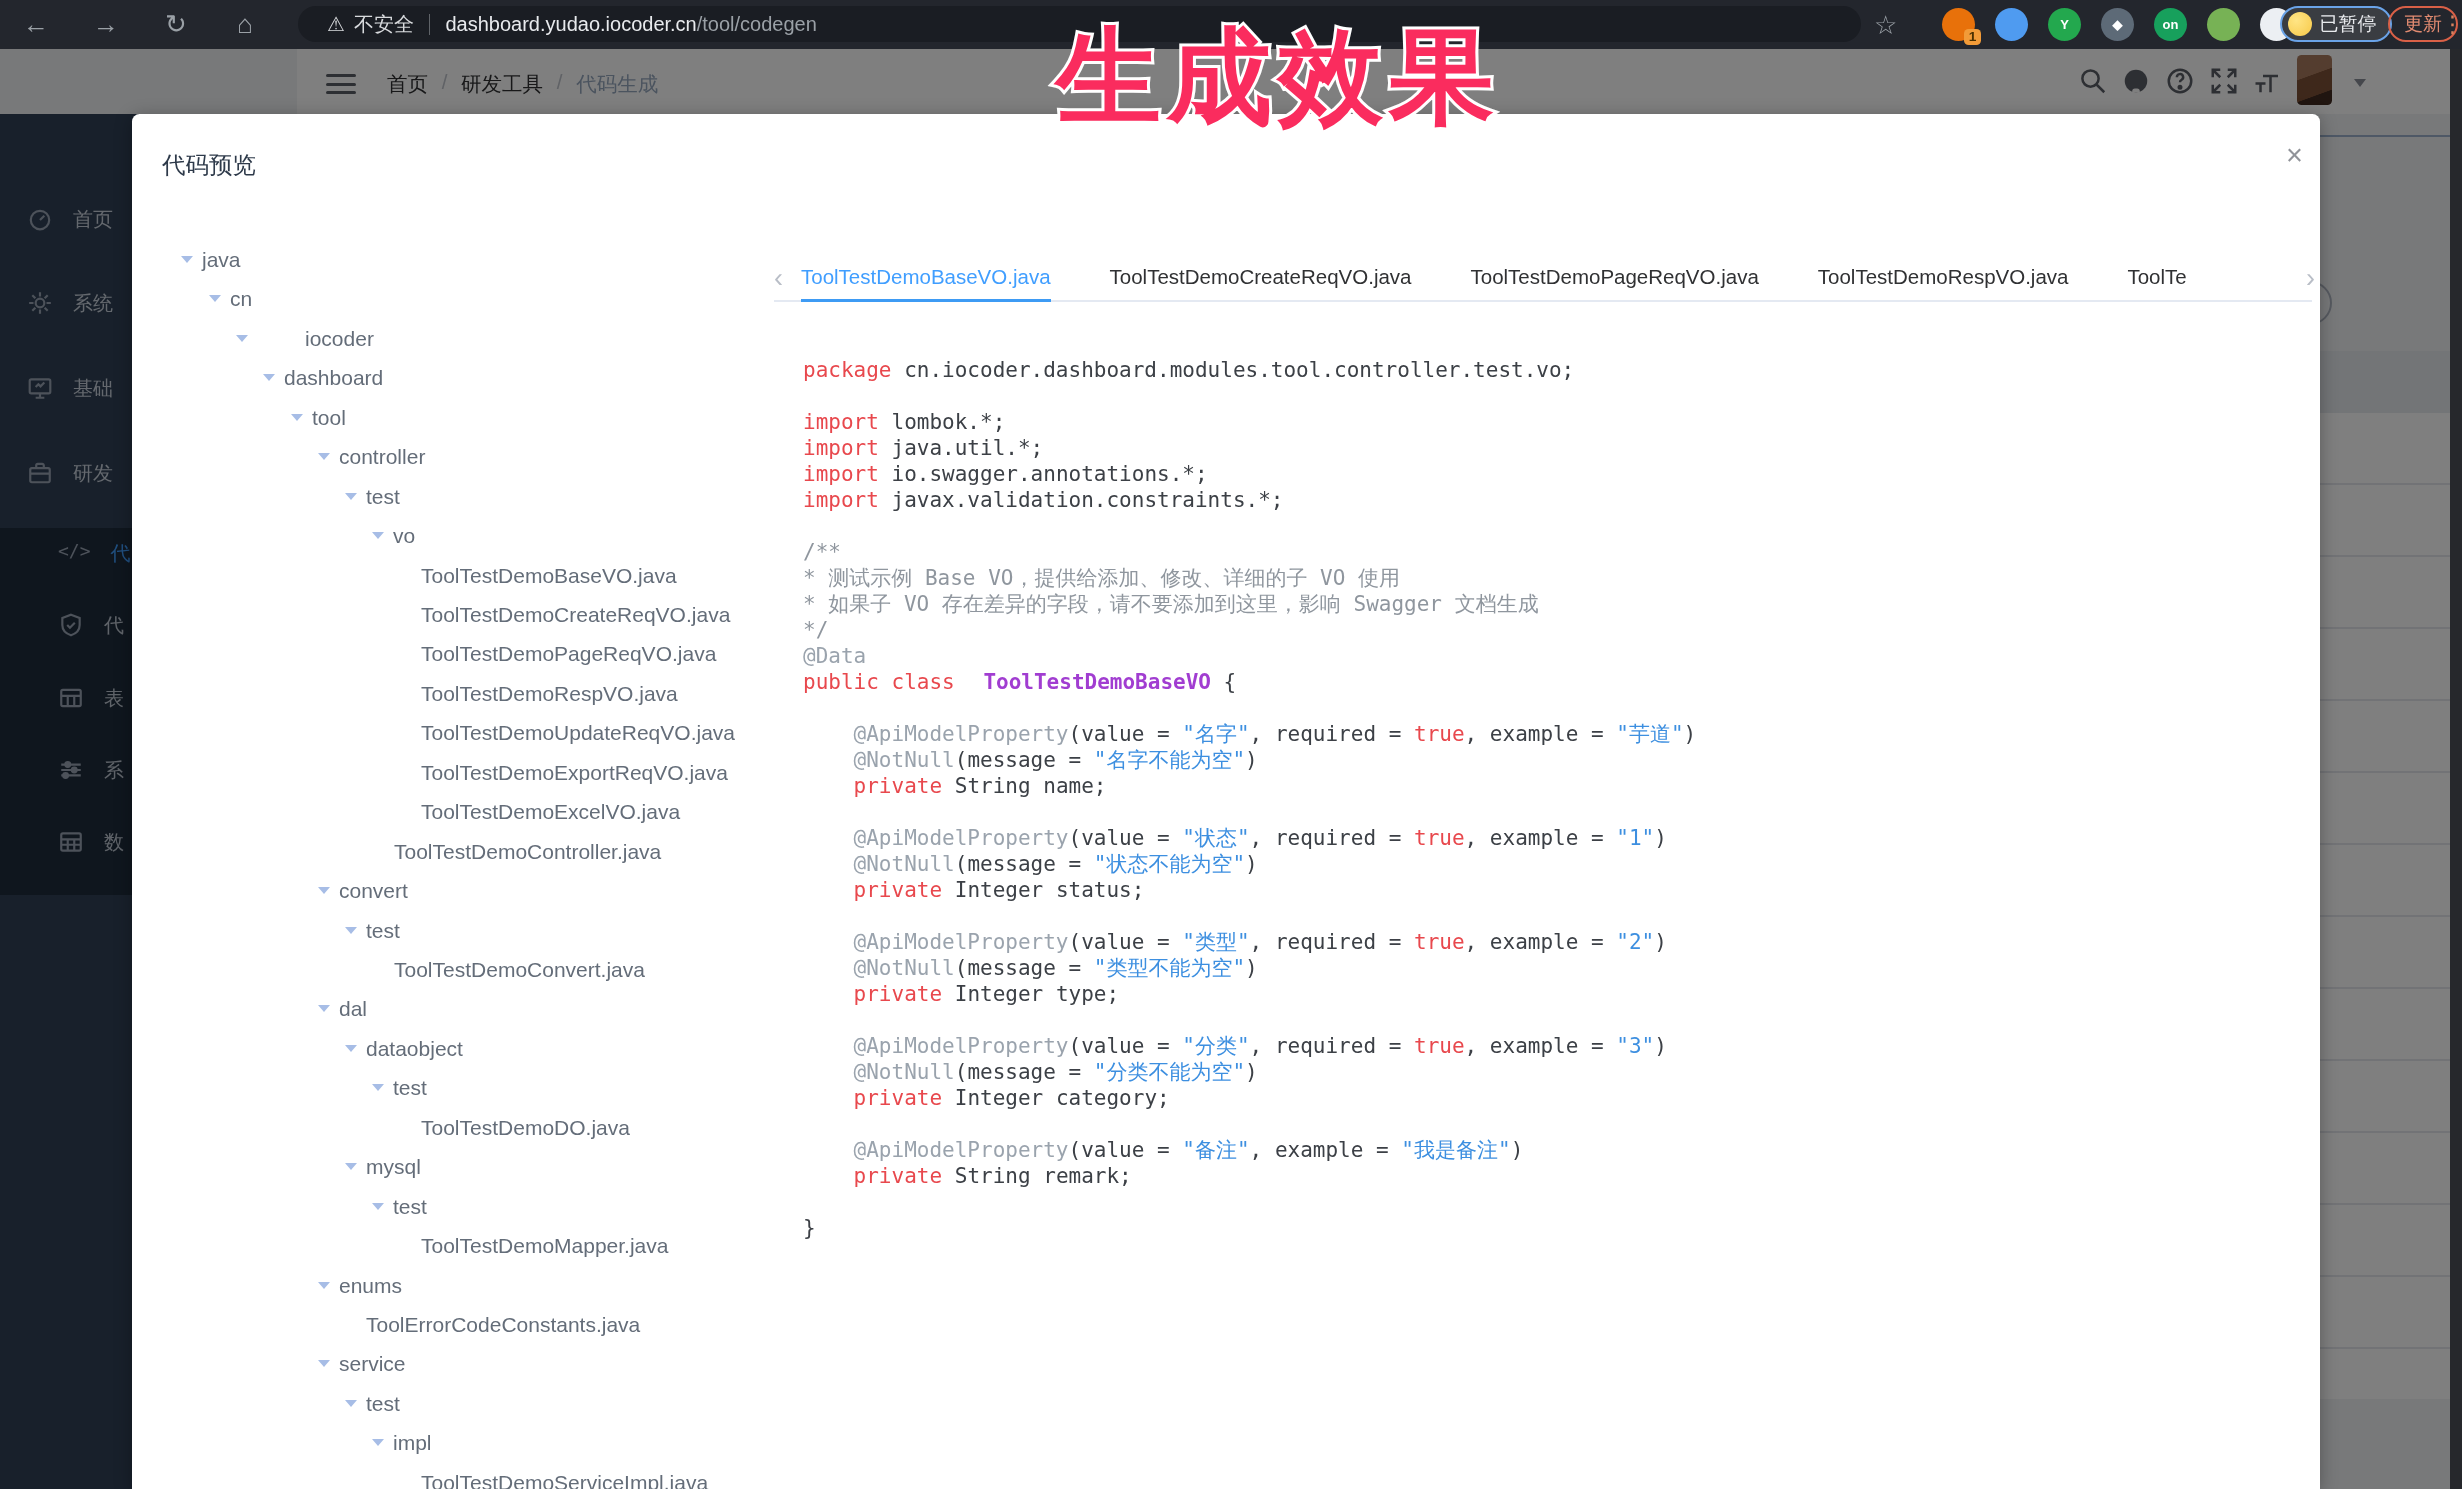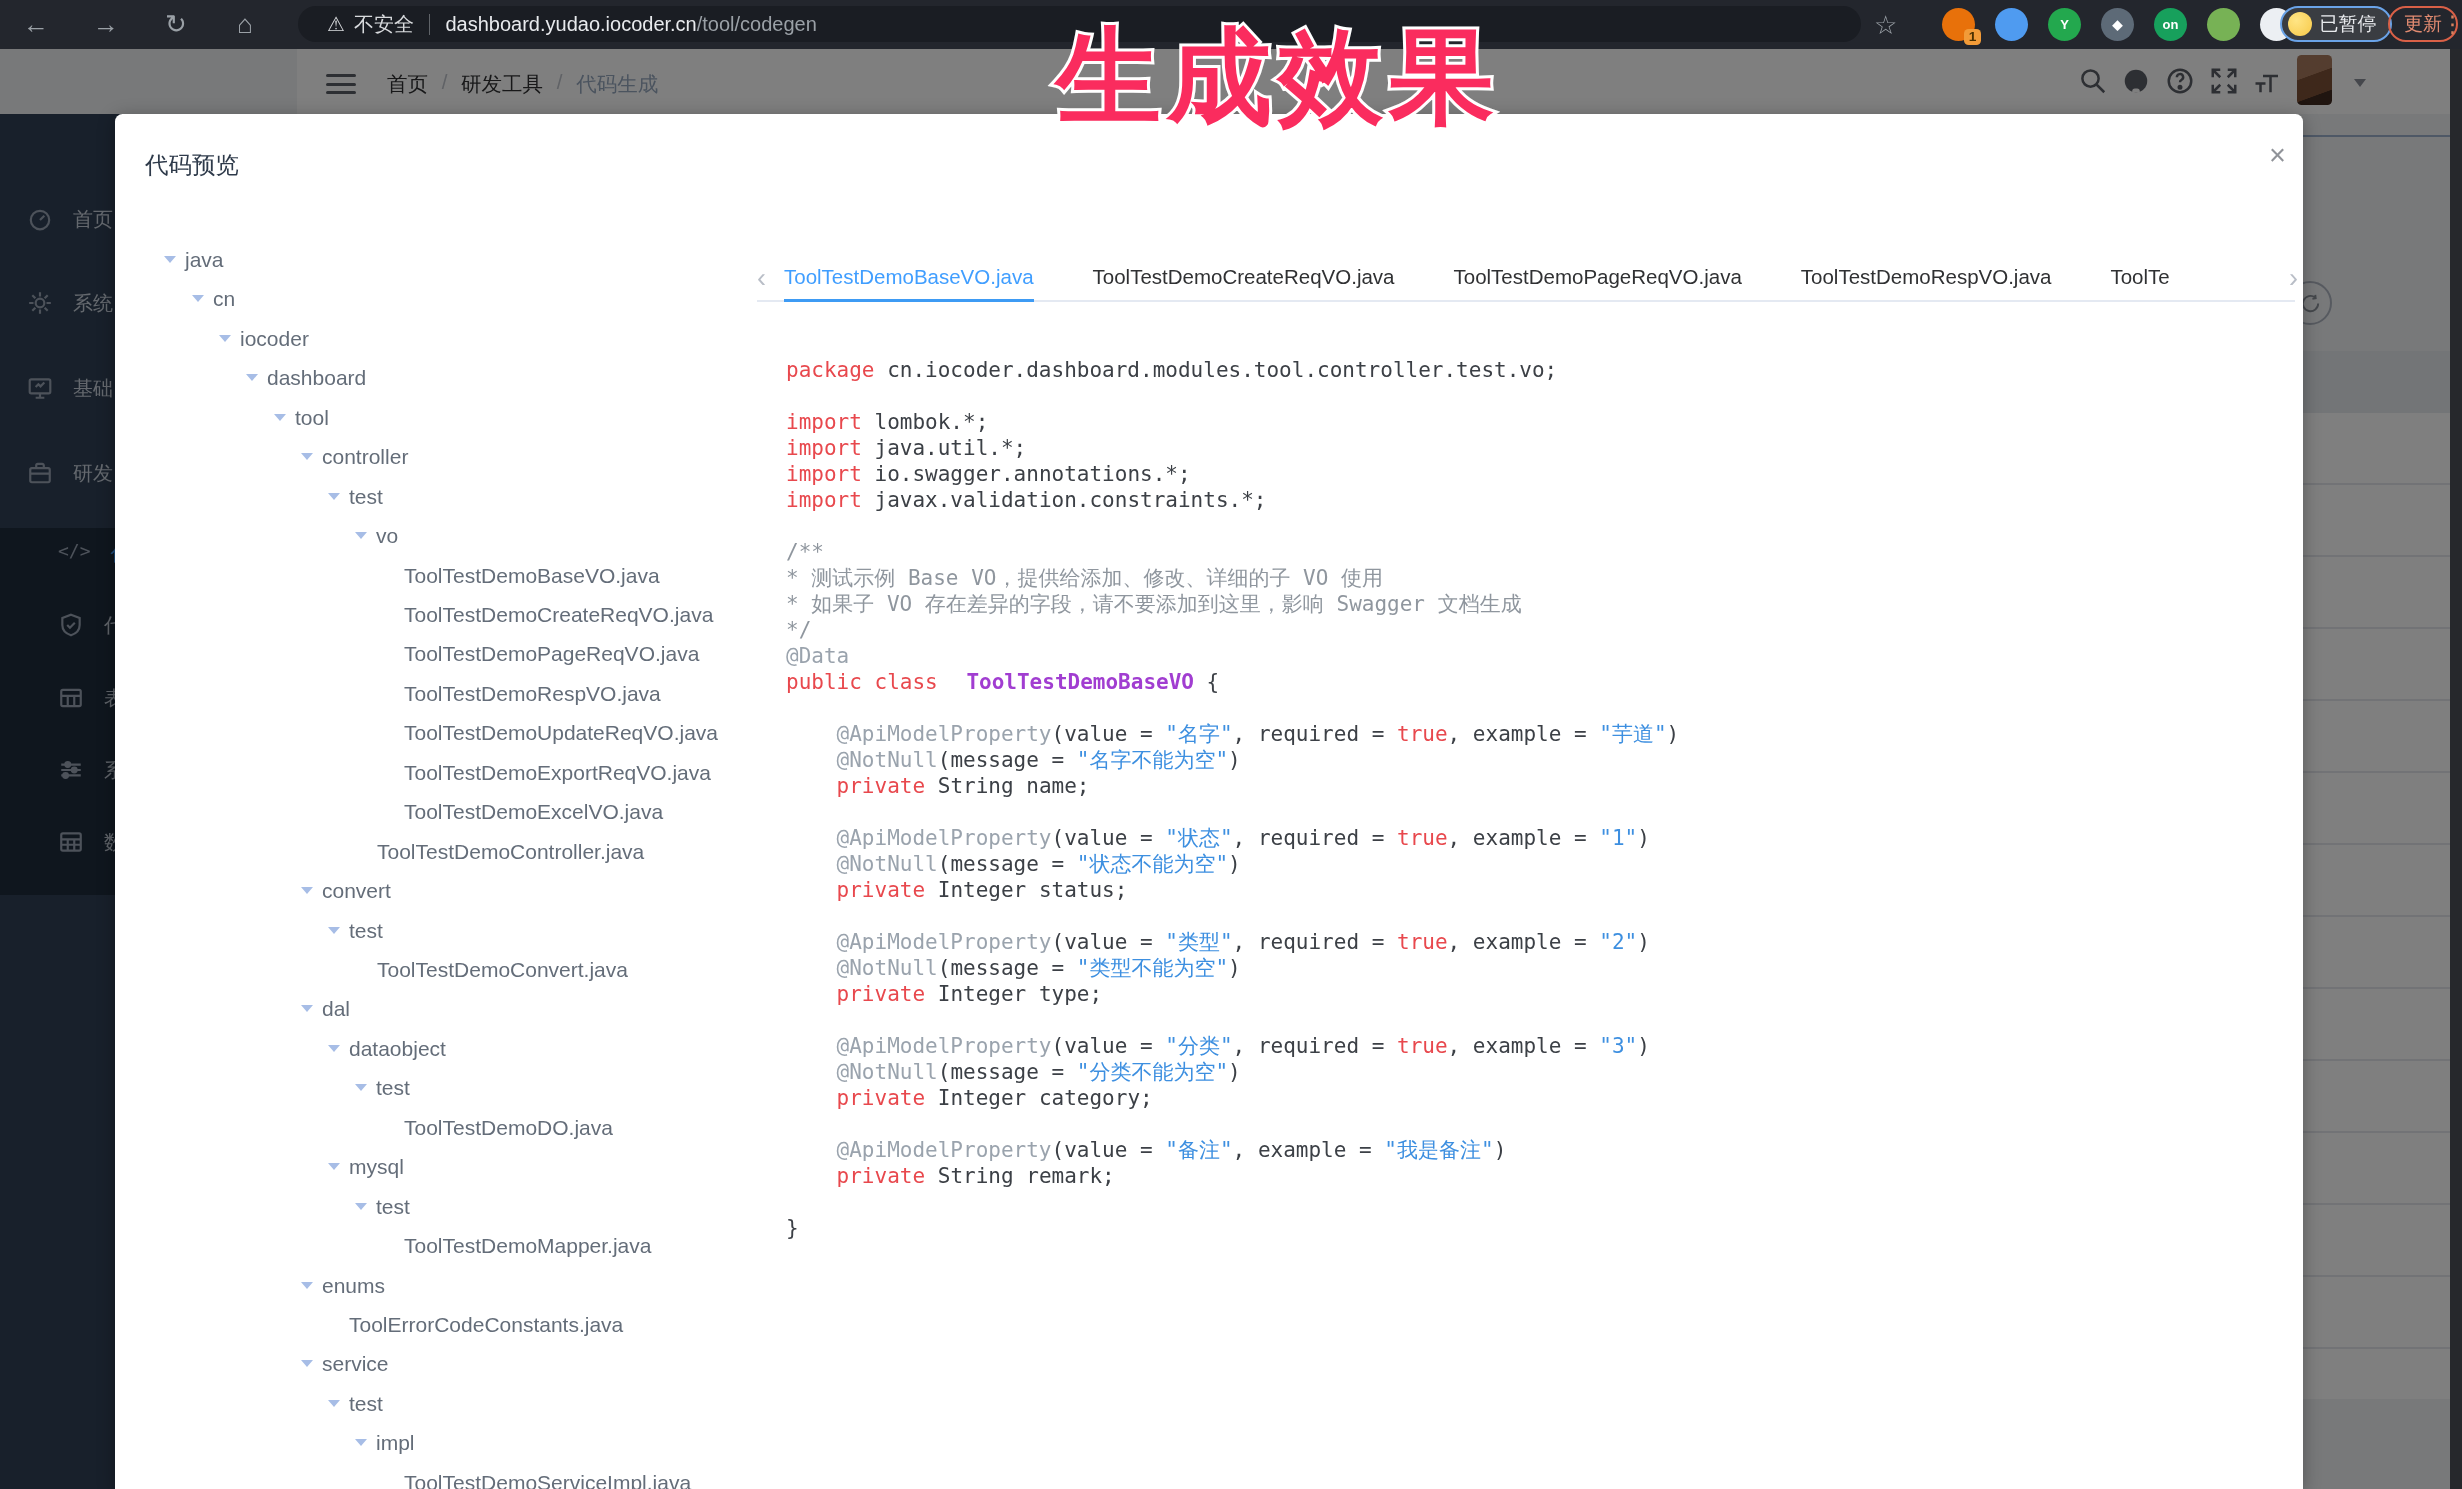--- a/index.html
+++ b/index.html
@@ -78,21 +78,21 @@
   .pag-box { position:absolute; left:2204px; top:1378px; width:49px; height:42px; border:2.3px solid #c8ccd4;
              border-radius:6px; background:#fff; color:#606266; font-size:21px;
              display:flex; align-items:center; justify-content:center; }
   .pag-unit { position:absolute; left:2273px; top:1387px; color:#606266; font-size:21px; }
 
   
   .overlay { position:absolute; left:0; top:49px; width:2462px; height:1441px;
              background:rgba(0,0,0,0.5); z-index:10; }
 
   
-  .modal { position:absolute; left:115px; top:114px; width:2188px; height:1376px; background:#fff;
+  .modal { position:absolute; left:132px; top:114px; width:2188px; height:1376px; background:#fff;
            border-radius:7.6px 7.6px 0 0; z-index:20; box-shadow:0 3px 18px rgba(0,0,0,.3); overflow:hidden;padding-left:6px; }
   .modal-title { position:absolute; left:30px; top:35px; font-size:23.5px; color:#2e3a4a; font-weight:500; }
   .modal-close { position:absolute; left:2154px; top:27px; font-size:29px; color:#909399; line-height:29px; }
 
   #tree { position:absolute; left:0; top:0; }
   .trow { position:absolute; height:27px; display:flex; align-items:center; white-space:nowrap;
           color:#646d79; font-size:21px; }
   .tcaret { width:0; height:0; border-left:6px solid transparent; border-right:6px solid transparent;
             border-top:7.6px solid #a7bde6; margin-right:9px; }
 
@@ -282,21 +282,21 @@
 
     <div id="tree">
         <div class="trow" style="top: 132px; left: 49px;">
           <span class="tcaret"></span>
           <span>java</span>
         </div>
         <div class="trow" style="top: 171px; left: 77px;">
           <span class="tcaret"></span>
           <span>cn</span>
         </div>
-        <div class="trow" style="top: 211px; left: 104px;">
+        <div class="trow" style="top: 211px; left: 104px; gap: 48px;">
           <span class="tcaret"></span>
           <span>iocoder</span>
         </div>
         <div class="trow" style="top: 250px; left: 131px;">
           <span class="tcaret"></span>
           <span>dashboard</span>
         </div>
         <div class="trow" style="top: 290px; left: 159px;">
           <span class="tcaret"></span>
           <span>tool</span>

